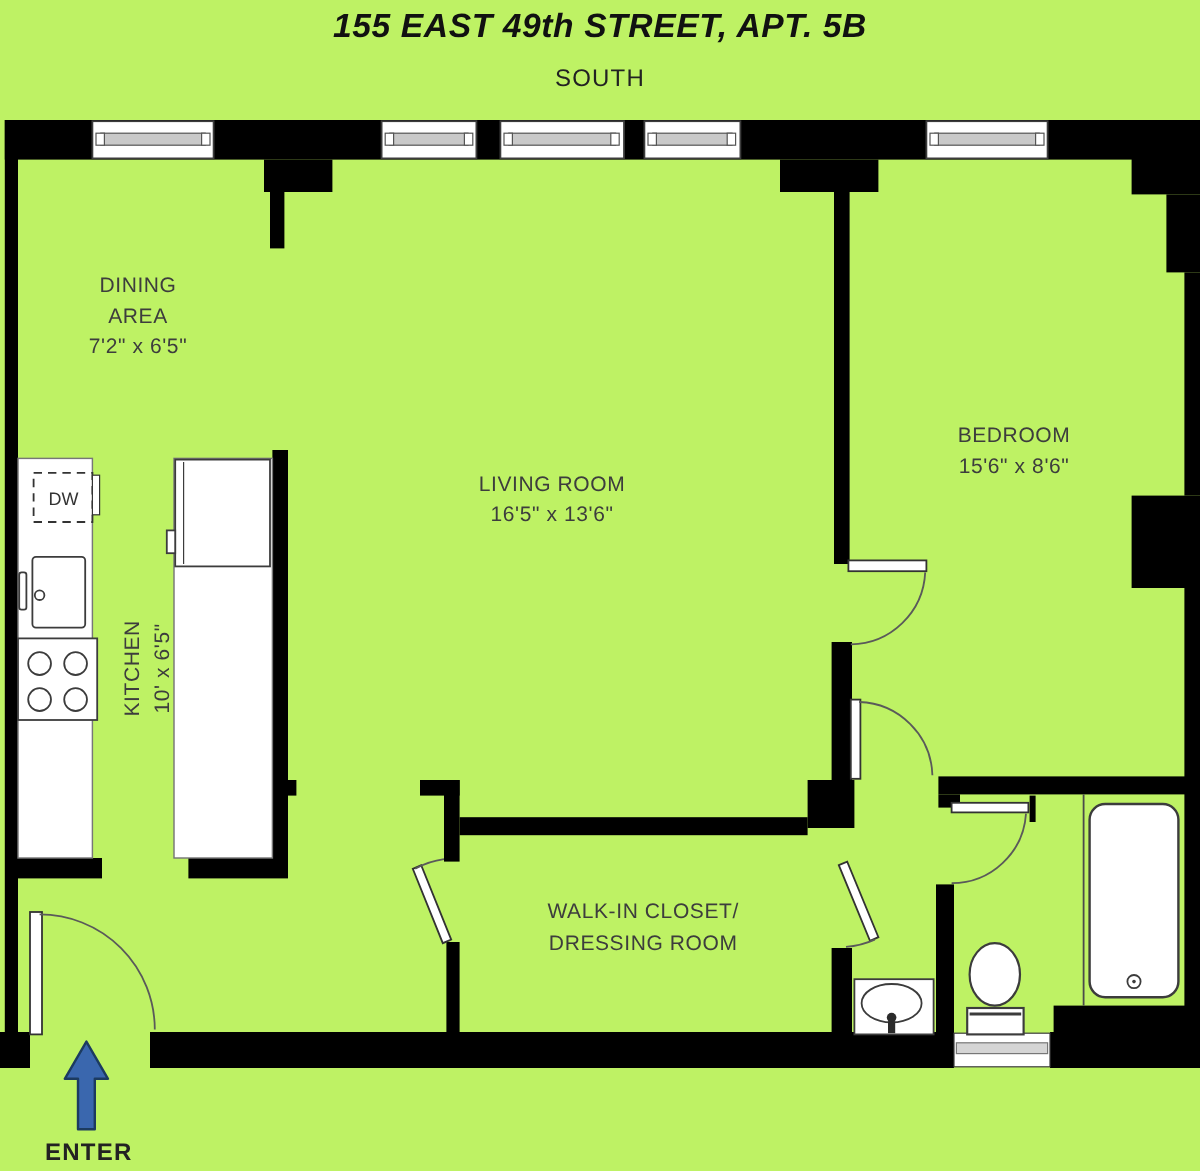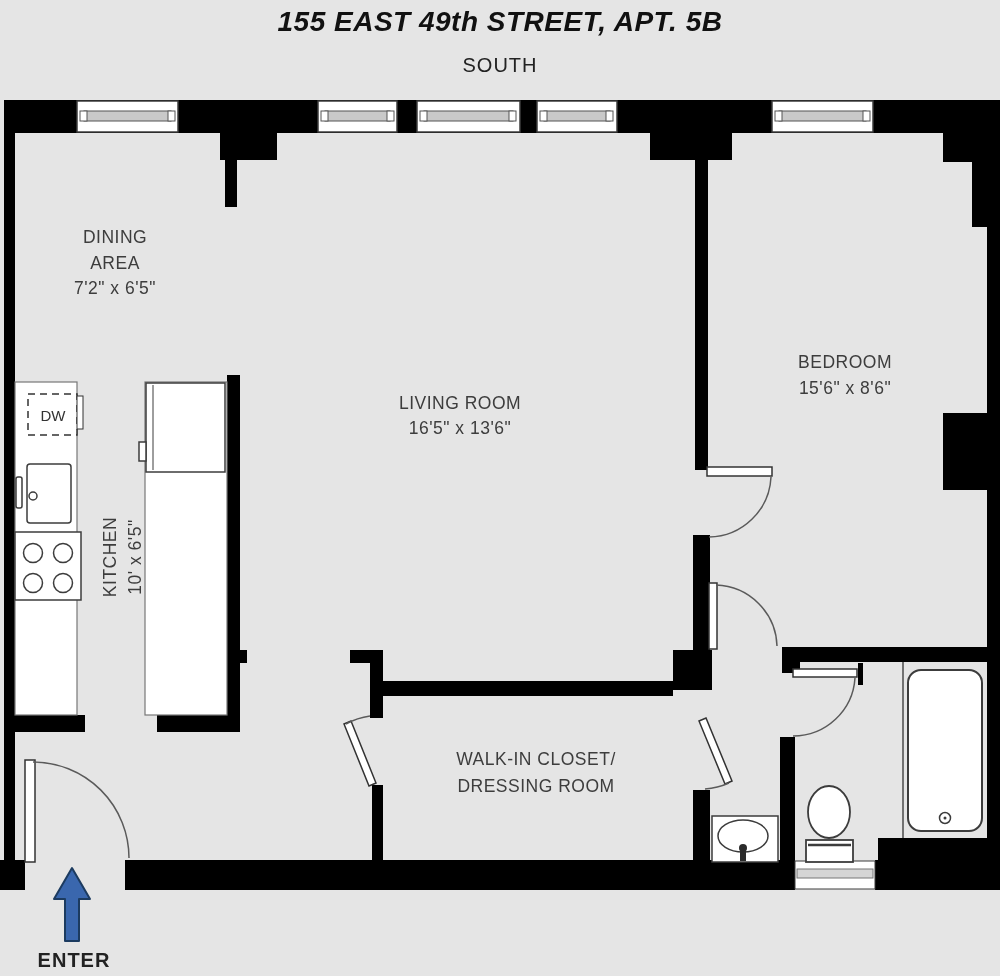--- a/index.html
+++ b/index.html
@@ -1,16 +1,16 @@
 <!DOCTYPE html>
 <html><head>
 <meta charset="utf-8">
 <style>
   html,body{margin:0;padding:0;background:#ffffff;}
-  .page{position:relative;width:1000px;height:976px;background:#e5e5e5;overflow:hidden;
+  .page{position:relative;width:1000px;height:976px;background:#bef264;overflow:hidden;
         font-family:"Liberation Sans",sans-serif;}
   svg{position:absolute;left:0;top:0;}
   .wall{fill:#000;}
   .title-text{font-family:"Liberation Sans",sans-serif;font-size:28px;font-weight:bold;
               font-style:italic;fill:#111;letter-spacing:.5px;}
   .south-text{font-family:"Liberation Sans",sans-serif;font-size:20px;fill:#222;letter-spacing:1px;}
   .room-label{font-family:"Liberation Sans",sans-serif;font-size:17.5px;fill:#3d3d3d;letter-spacing:.5px;}
   .small-label{font-family:"Liberation Sans",sans-serif;font-size:15px;fill:#333;}
   .enter-label{font-family:"Liberation Sans",sans-serif;font-size:20px;font-weight:bold;
                fill:#222;letter-spacing:1px;}

